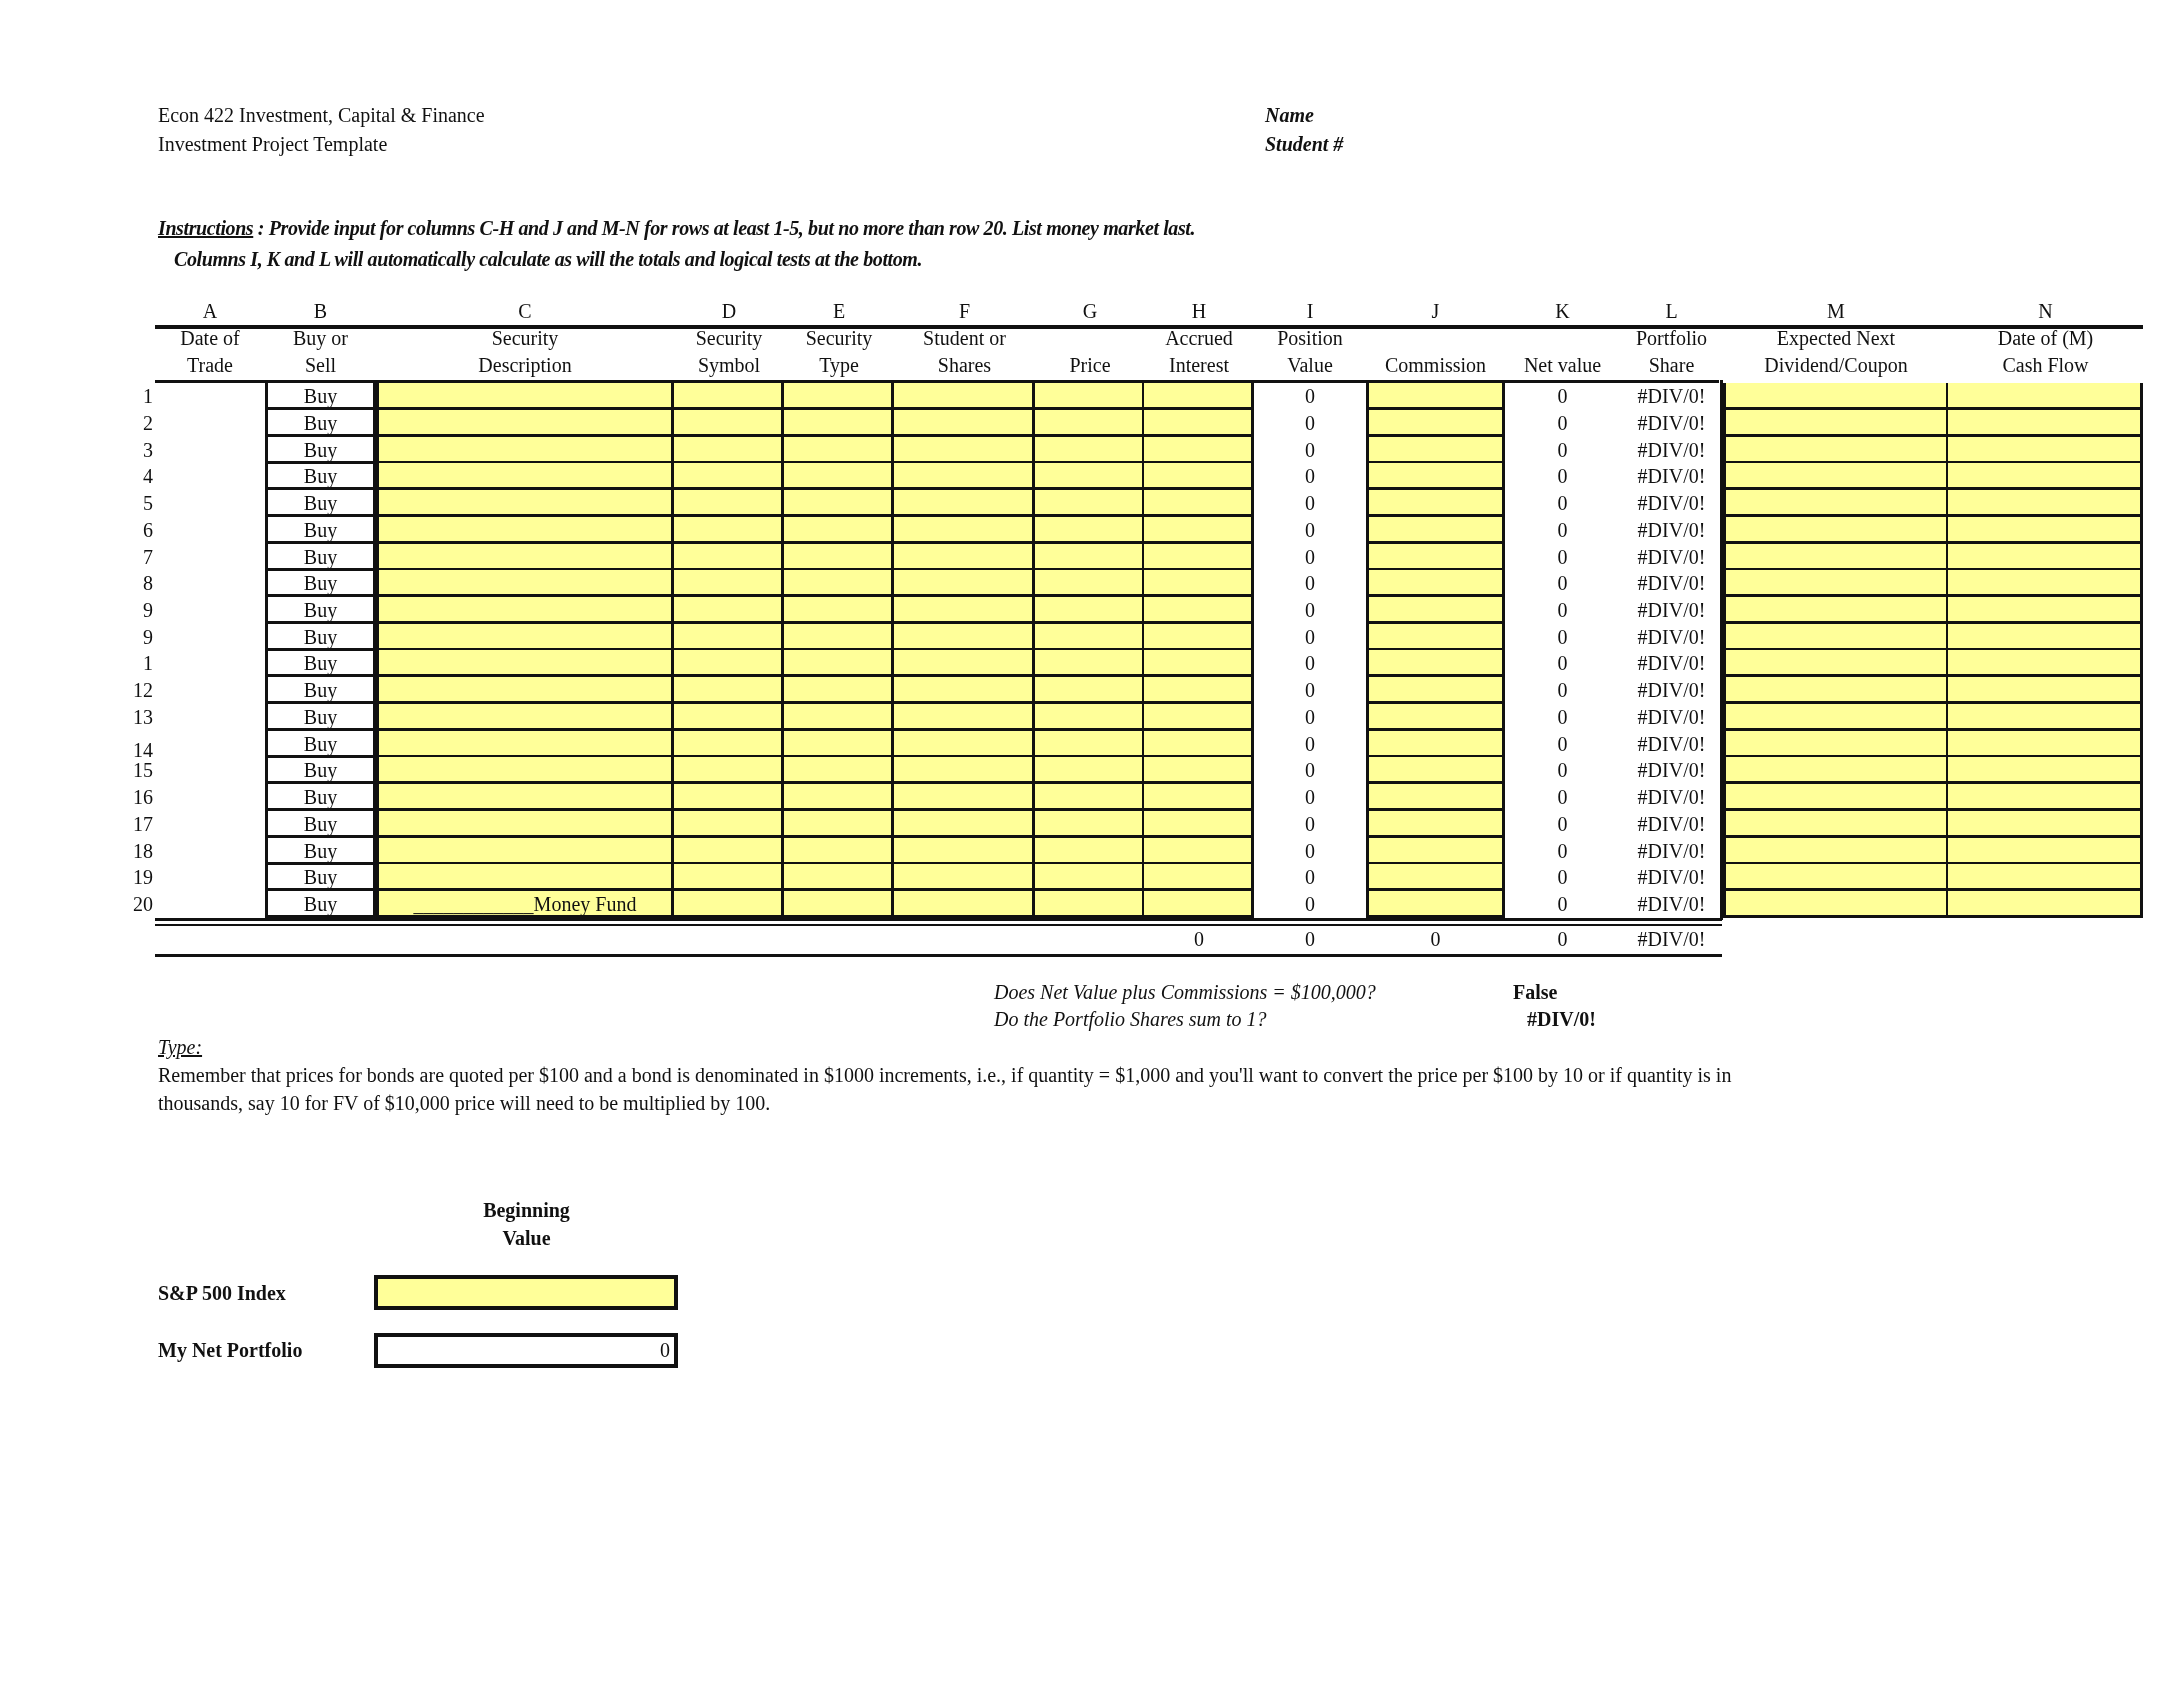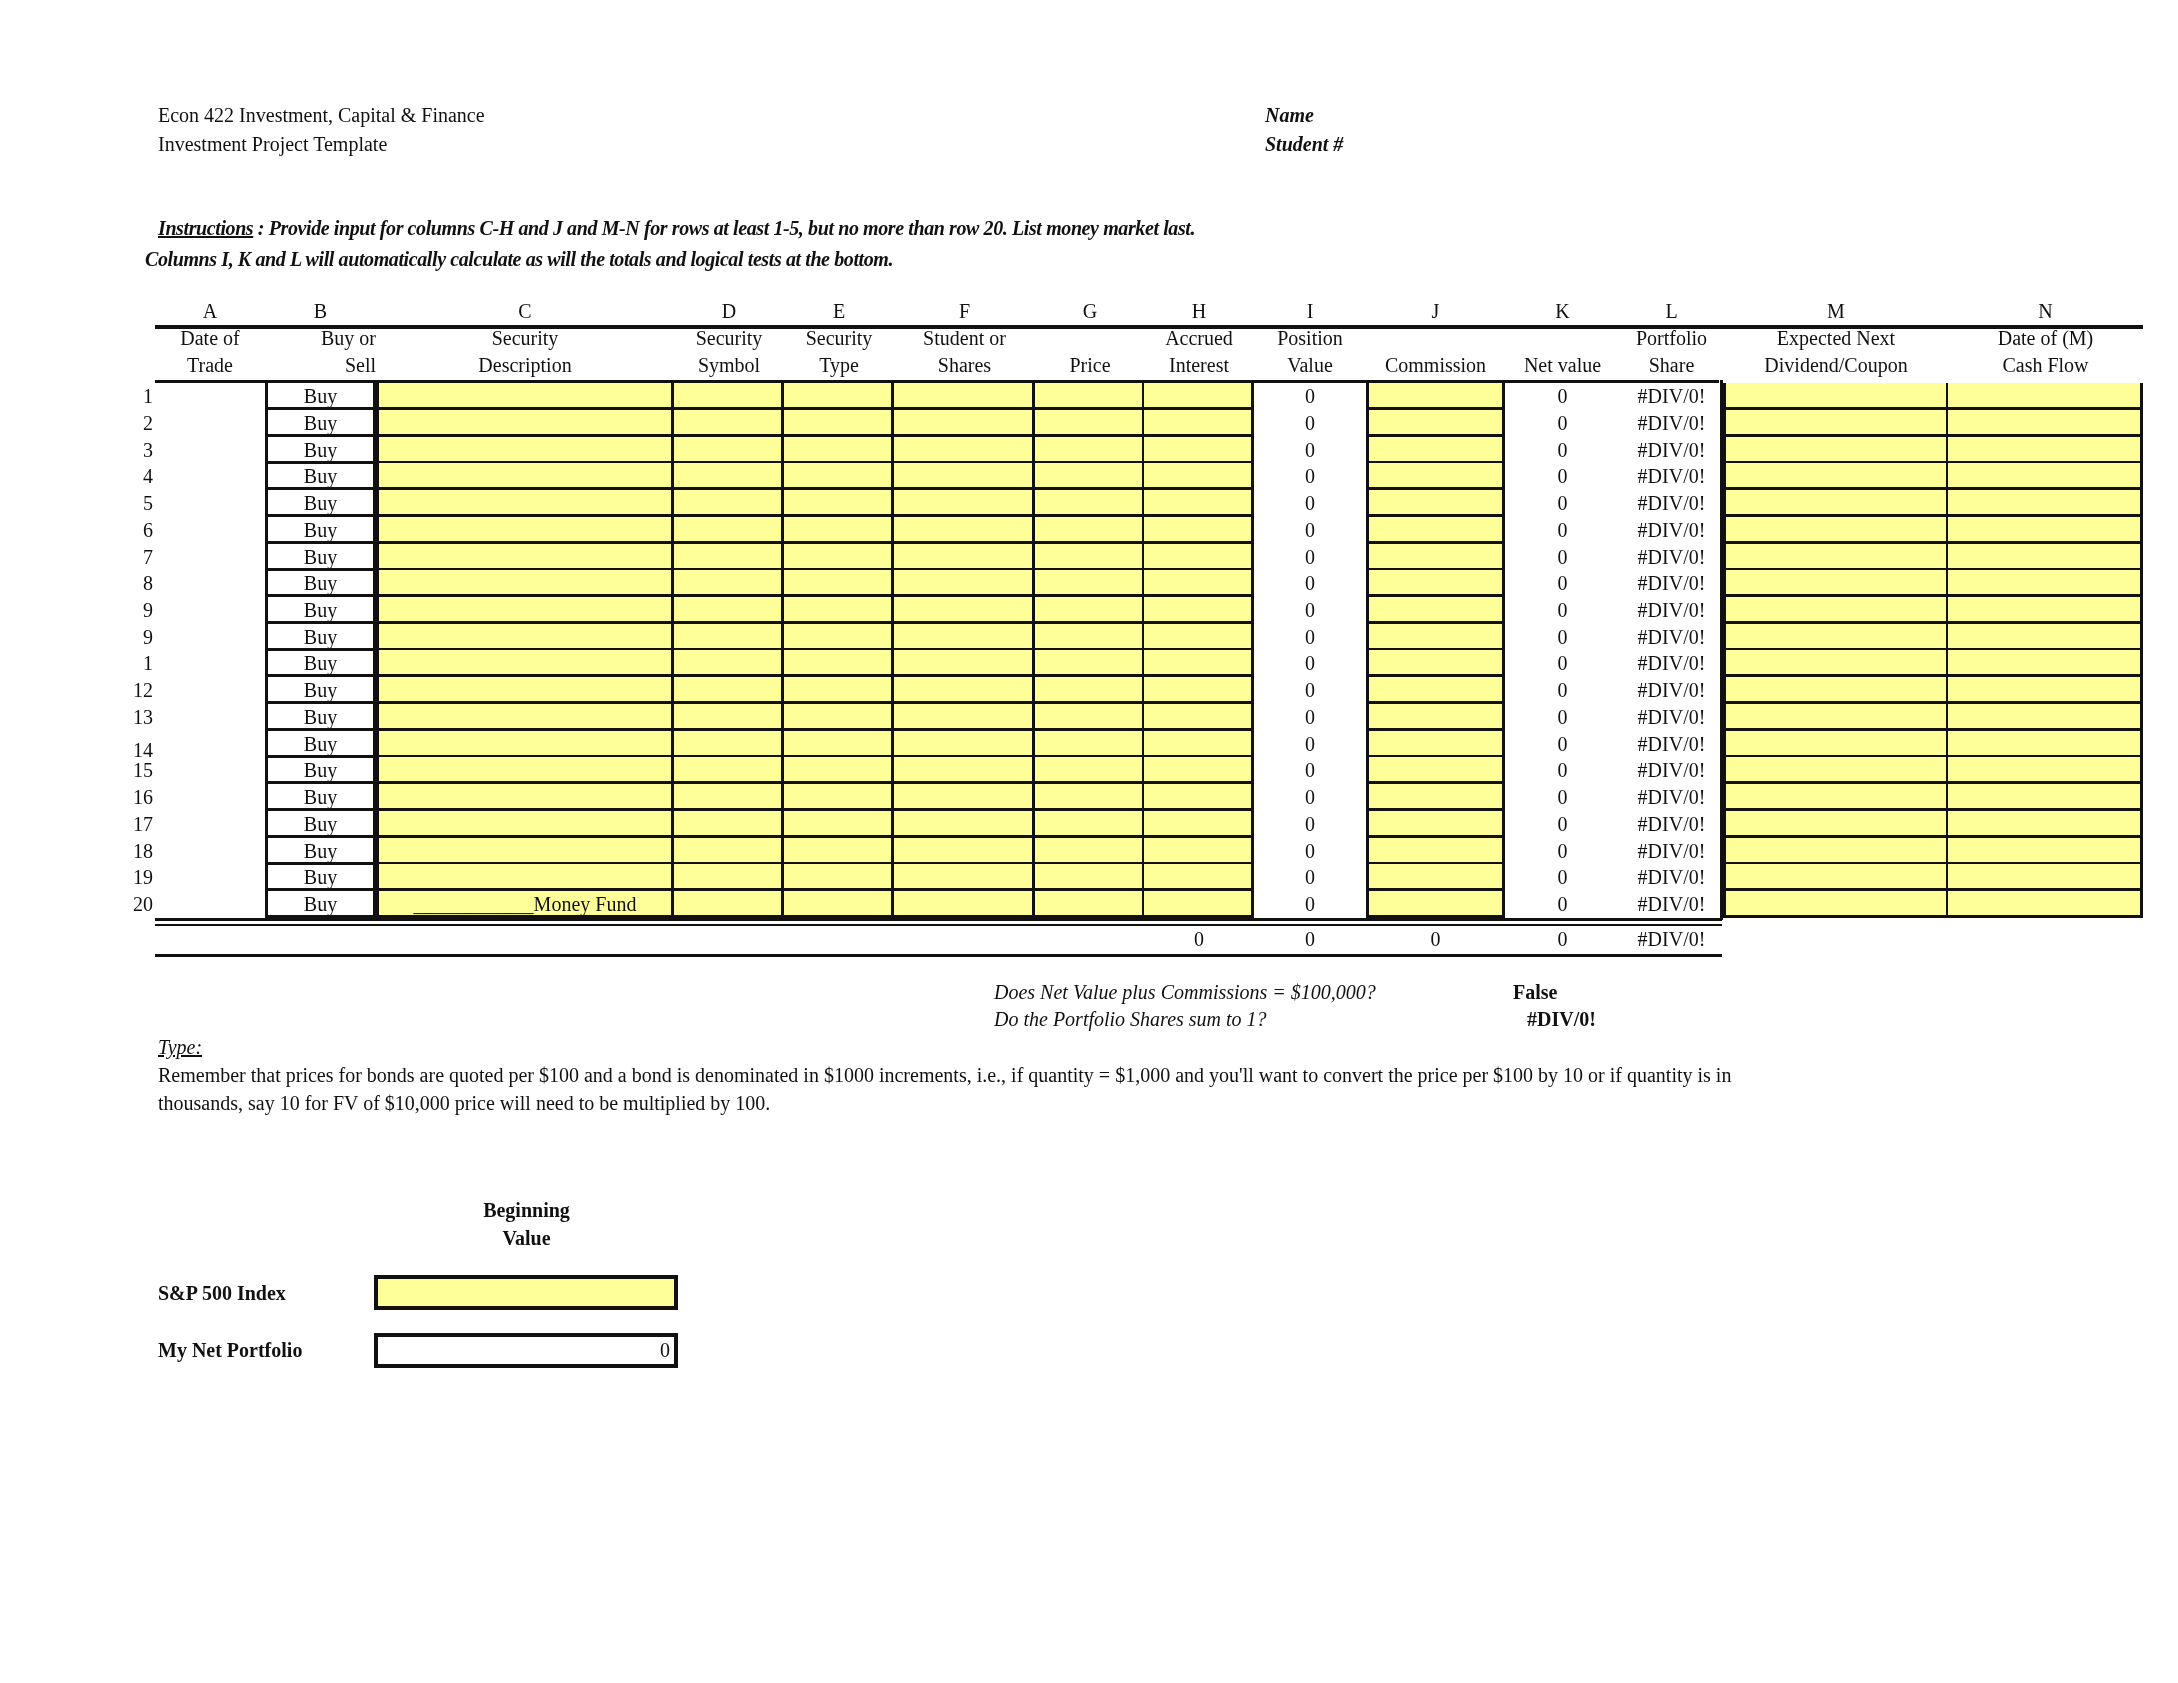--- a/index.html
+++ b/index.html
@@ -30,30 +30,30 @@
 <body>
 
 <div class="abs t" style="left:158px; top:101px;">Econ 422 Investment, Capital &amp; Finance</div>
 <div class="abs t" style="left:158px; top:130px;">Investment Project Template</div>
 <div class="abs t bi" style="left:1265px; top:101px;">Name</div>
 <div class="abs t bi" style="left:1265px; top:130px;">Student #</div>
 
 <div class="abs t bi" style="left:158px; top:214px; letter-spacing:-0.4px;">
   <span class="u">Instructions</span><span> : Provide input for columns C-H and J and M-N for rows at least 1-5, but no more than row 20. List money market last.</span>
 </div>
-<div class="abs t bi" style="left:145px; top:245px; letter-spacing:-0.4px;">Columns I, K and L will automatically calculate as will the totals and logical tests at the bottom.</div>
+<div class="abs t bi" style="left:174px; top:245px; letter-spacing:-0.4px;">Columns I, K and L will automatically calculate as will the totals and logical tests at the bottom.</div>
 
 <div id="grid">
     <div class="colletter" style="left:155px;width:110px;">A</div>
     <div class="hdr" style="left:155px;width:110px;font-family:Liberation Serif, serif;">
       <div>Date of</div>
       <div>Trade</div>
     </div>
     <div class="colletter" style="left:265px;width:111px;">B</div>
-    <div class="hdr" style="left:265px;width:111px;text-align:right;">
+    <div class="hdr" style="left:265px;width:111px;">
       <div>Buy or</div>
       <div>Sell</div>
     </div>
     <div class="colletter" style="left:376px;width:298px;">C</div>
     <div class="hdr" style="left:376px;width:298px;">
       <div>Security</div>
       <div>Description</div>
     </div>
     <div class="colletter" style="left:674px;width:110px;">D</div>
     <div class="hdr" style="left:674px;width:110px;">

